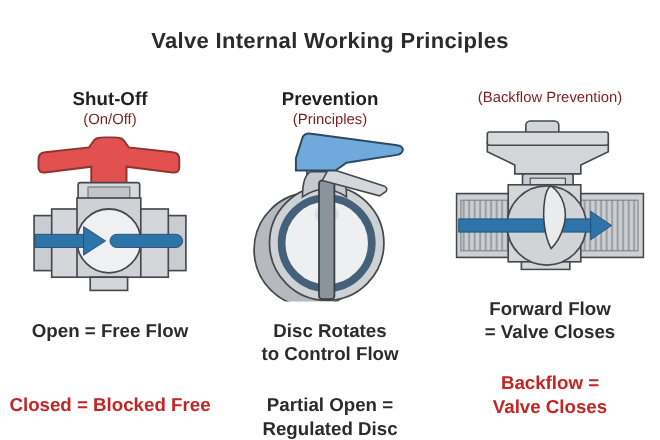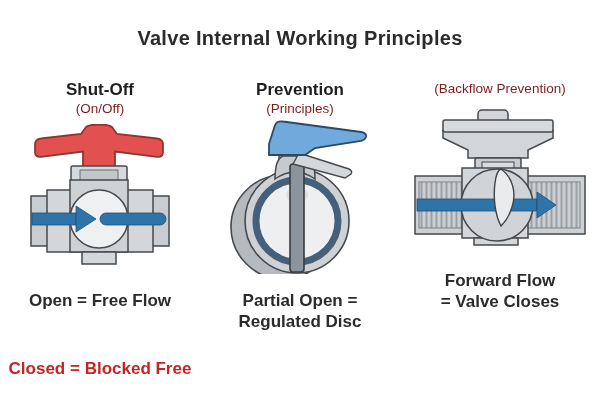--- a/index.html
+++ b/index.html
@@ -93,20 +93,22 @@
             <path d="M50,60 Q50,40 58,37 L82,37 Q90,40 90,60 Q80,53 70,53 Q60,53 50,60 Z" fill="#c6c9cd" stroke="#45494d" stroke-width="1.5"></path>
           </g>
 
           <rect x="65" y="45" width="14" height="108" rx="3" fill="#8b939b" stroke="#3a3e42" stroke-width="1.6"></rect>
 
           <path d="M74,34 L124,50 Q128,52 126,55 L120,59 L68,45 Z" fill="#d5d8db" stroke="#45494d" stroke-width="1.4"></path>
 
           <path class="fill-blue" d="M44,25 L50,6 Q52,1.5 58,2.5 L136,13 Q142,14 141,18 Q140,21 136,21.8 L90,29 L80,36 L44,36 Z" stroke="#2c4a62" stroke-width="1.8"></path>
         </svg>
       </div>
+      <div class="caption" data-style="dark">Disc Rotates
+to Control Flow</div>
       <div class="caption" data-style="dark">Partial Open =
 Regulated Disc</div>
     </div>
 
     <div class="column">
       <div class="subheading">(Backflow Prevention)</div>
       <div class="valve-box">
         <svg width="172" height="138" viewBox="0 0 172 138">
           <defs>
             <pattern id="threads" width="5" height="8" patternUnits="userSpaceOnUse">
@@ -138,16 +140,18 @@
           <g class="fill-arrow" stroke="#1d5078" stroke-width="0.8">
             <rect x="3" y="91" width="120" height="12"></rect>
             <polygon points="123,84 142,97 123,110"></polygon>
           </g>
 
           <path d="M87,61 C98,69 103,84 98,99 C95,109 90,115 87,118 C81,107 79,89 81,75 C82,67 84,62 87,61 Z" fill="#e9ebec" stroke="#3f4347" stroke-width="1.4"></path>
         </svg>
       </div>
       <div class="caption" data-style="dark">Forward Flow
 = Valve Closes</div>
+      <div class="caption" data-style="red">Backflow =
+Valve Closes</div>
     </div>
 
   </div>
 </div>
 
 </body></html>

